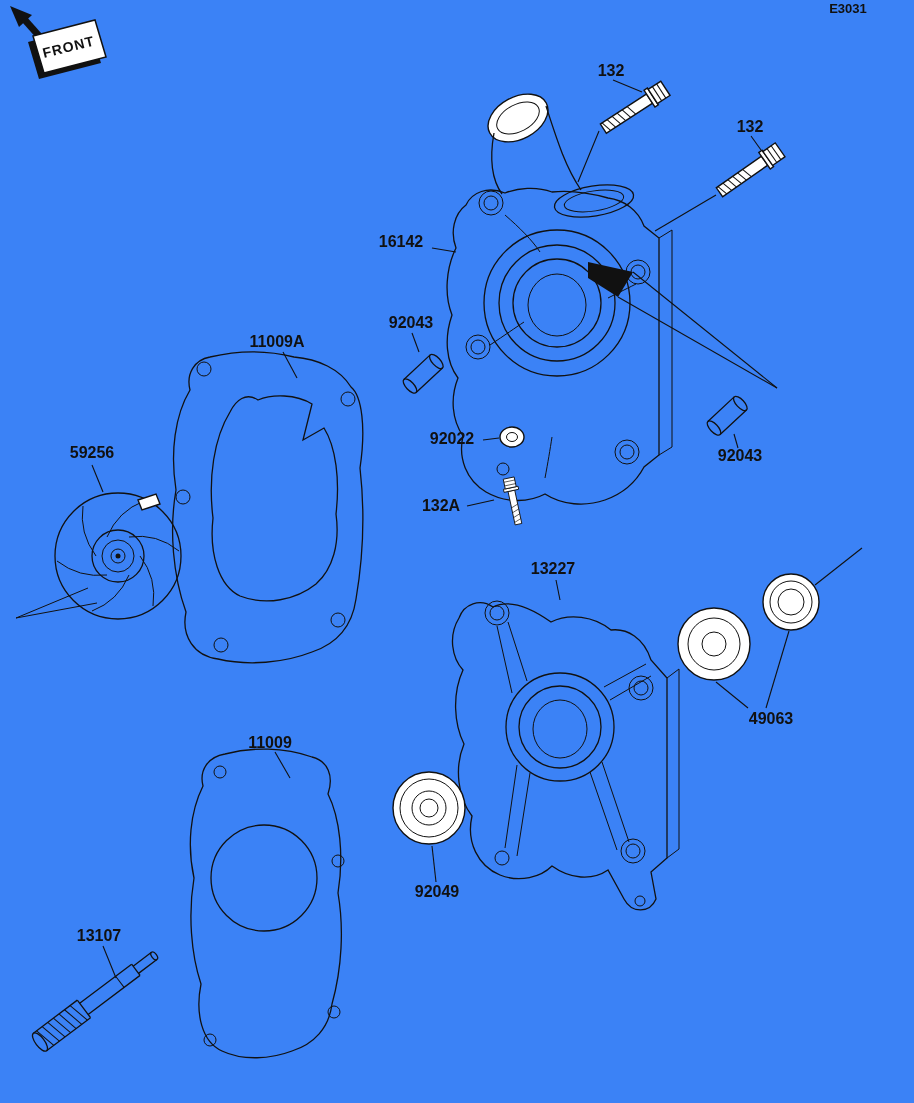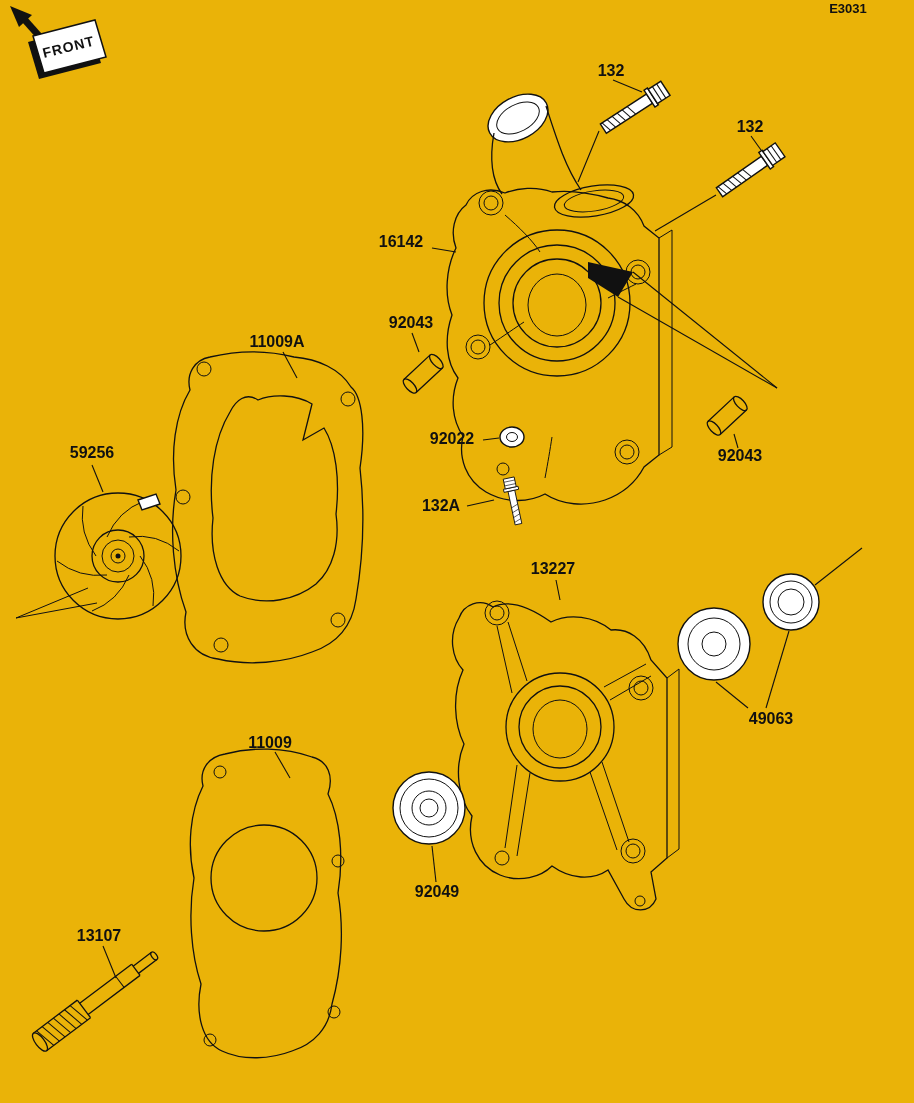--- a/index.html
+++ b/index.html
@@ -1,16 +1,16 @@
 <!DOCTYPE html>
 <html><head>
 <meta charset="utf-8">
 <style>
   html,body{margin:0;padding:0;background:#ffffff;}
-  .stage{position:relative;width:914px;height:1103px;background:#eab308;overflow:hidden;}
+  .stage{position:relative;width:914px;height:1103px;background:#3b82f6;overflow:hidden;}
   svg{display:block;}
   .part-label{font-family:"Liberation Sans","DejaVu Sans",sans-serif;font-weight:bold;font-size:16px;fill:#111;}
   .code-label{font-family:"Liberation Sans","DejaVu Sans",sans-serif;font-weight:bold;font-size:13px;fill:#111;}
   .front-text{font-family:"Liberation Sans","DejaVu Sans",sans-serif;font-weight:bold;font-size:14px;fill:#111;letter-spacing:1px;}
   .ln{stroke:#111;fill:none;stroke-width:1.3;}
   .ln2{stroke:#111;fill:none;stroke-width:1;}
   .fillw{fill:#fff;stroke:#111;stroke-width:1.4;}
   .leader{stroke:#111;stroke-width:1.1;fill:none;}
 </style>
 </head>

